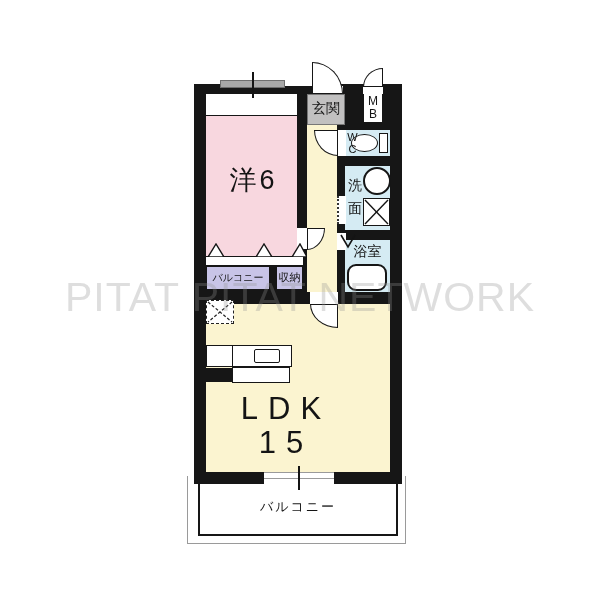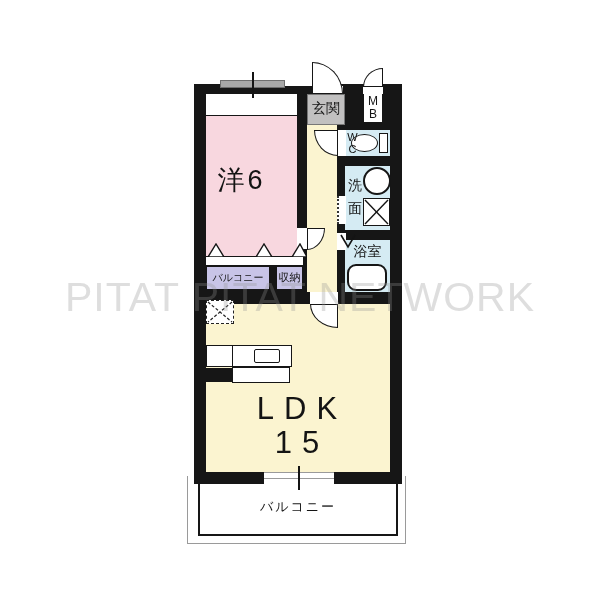--- a/index.html
+++ b/index.html
@@ -116,23 +116,23 @@
   <div class="abs fix" style="left:232px;top:367px;width:58px;height:16px;background:#fff;border:1px solid var(--wall);z-index:5;"></div>
   <div class="abs fix" style="left:206px;top:368px;width:26px;height:14px;background:var(--wall);z-index:5;"></div>
 
   <div class="abs gap" style="left:264px;top:472px;width:70px;height:12px;z-index:4;border-top:1px solid var(--line-gray);"></div>
   <div class="abs fix" style="left:264px;top:478px;width:70px;height:1px;background:var(--line-gray);z-index:5;"></div>
   <div class="abs fix" style="left:298px;top:466px;width:2px;height:24px;background:#141414;z-index:5;"></div>
 
   <div class="abs" style="left:187px;top:476px;width:219px;height:68px;border-left:1px solid var(--line-gray);border-right:1px solid var(--line-gray);border-bottom:1px solid var(--line-gray);z-index:1;"></div>
   <div class="abs" style="left:198px;top:480px;width:200px;height:56px;background:#fff;border-left:2px solid var(--wall);border-right:2px solid var(--wall);border-bottom:2px solid var(--wall);z-index:1;"></div>
 
-  <div class="abs lbl" style="left:196px;top:166px;width:91px;font-size:27px;letter-spacing:3px;">洋6</div>
+  <div class="abs lbl" style="left:208px;top:166px;width:91px;font-size:27px;letter-spacing:3px;">洋6</div>
 
-  <div class="abs lbl" style="left:222px;top:392px;width:160px;font-size:31px;">
+  <div class="abs lbl" style="left:206px;top:392px;width:160px;font-size:31px;">
     <div style="letter-spacing:10px;">LDK</div>
     <div style="letter-spacing:10px;margin-top:0;">15</div>
   </div>
 
   <div class="abs lbl" style="left:307px;top:101px;width:38px;font-size:14px;">玄関</div>
 
   <div class="abs lbl" style="left:362px;top:95px;width:22px;font-size:12px;line-height:13px;">
     <div>M</div>
     <div>B</div>
   </div>

